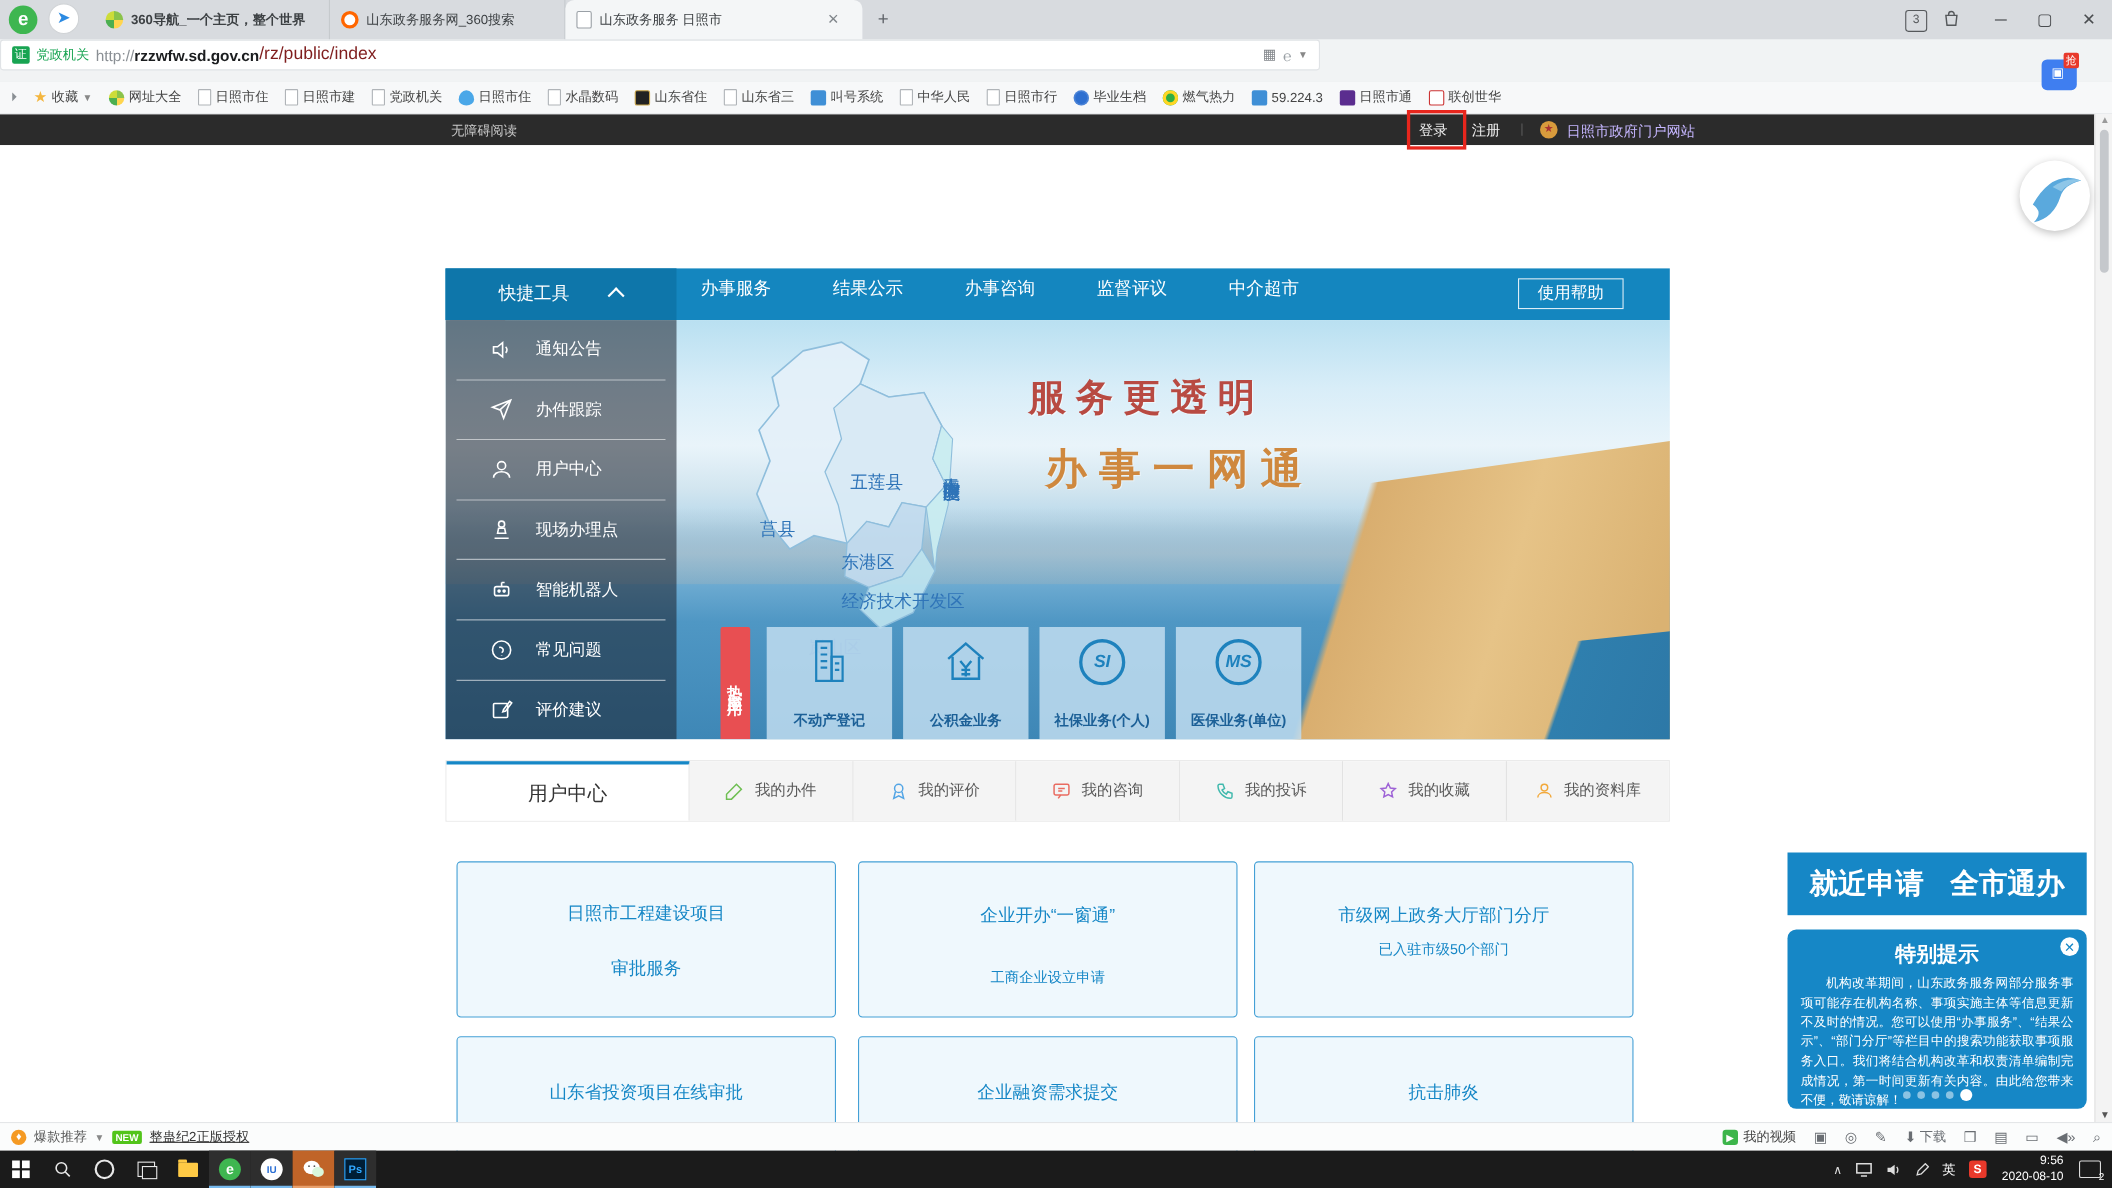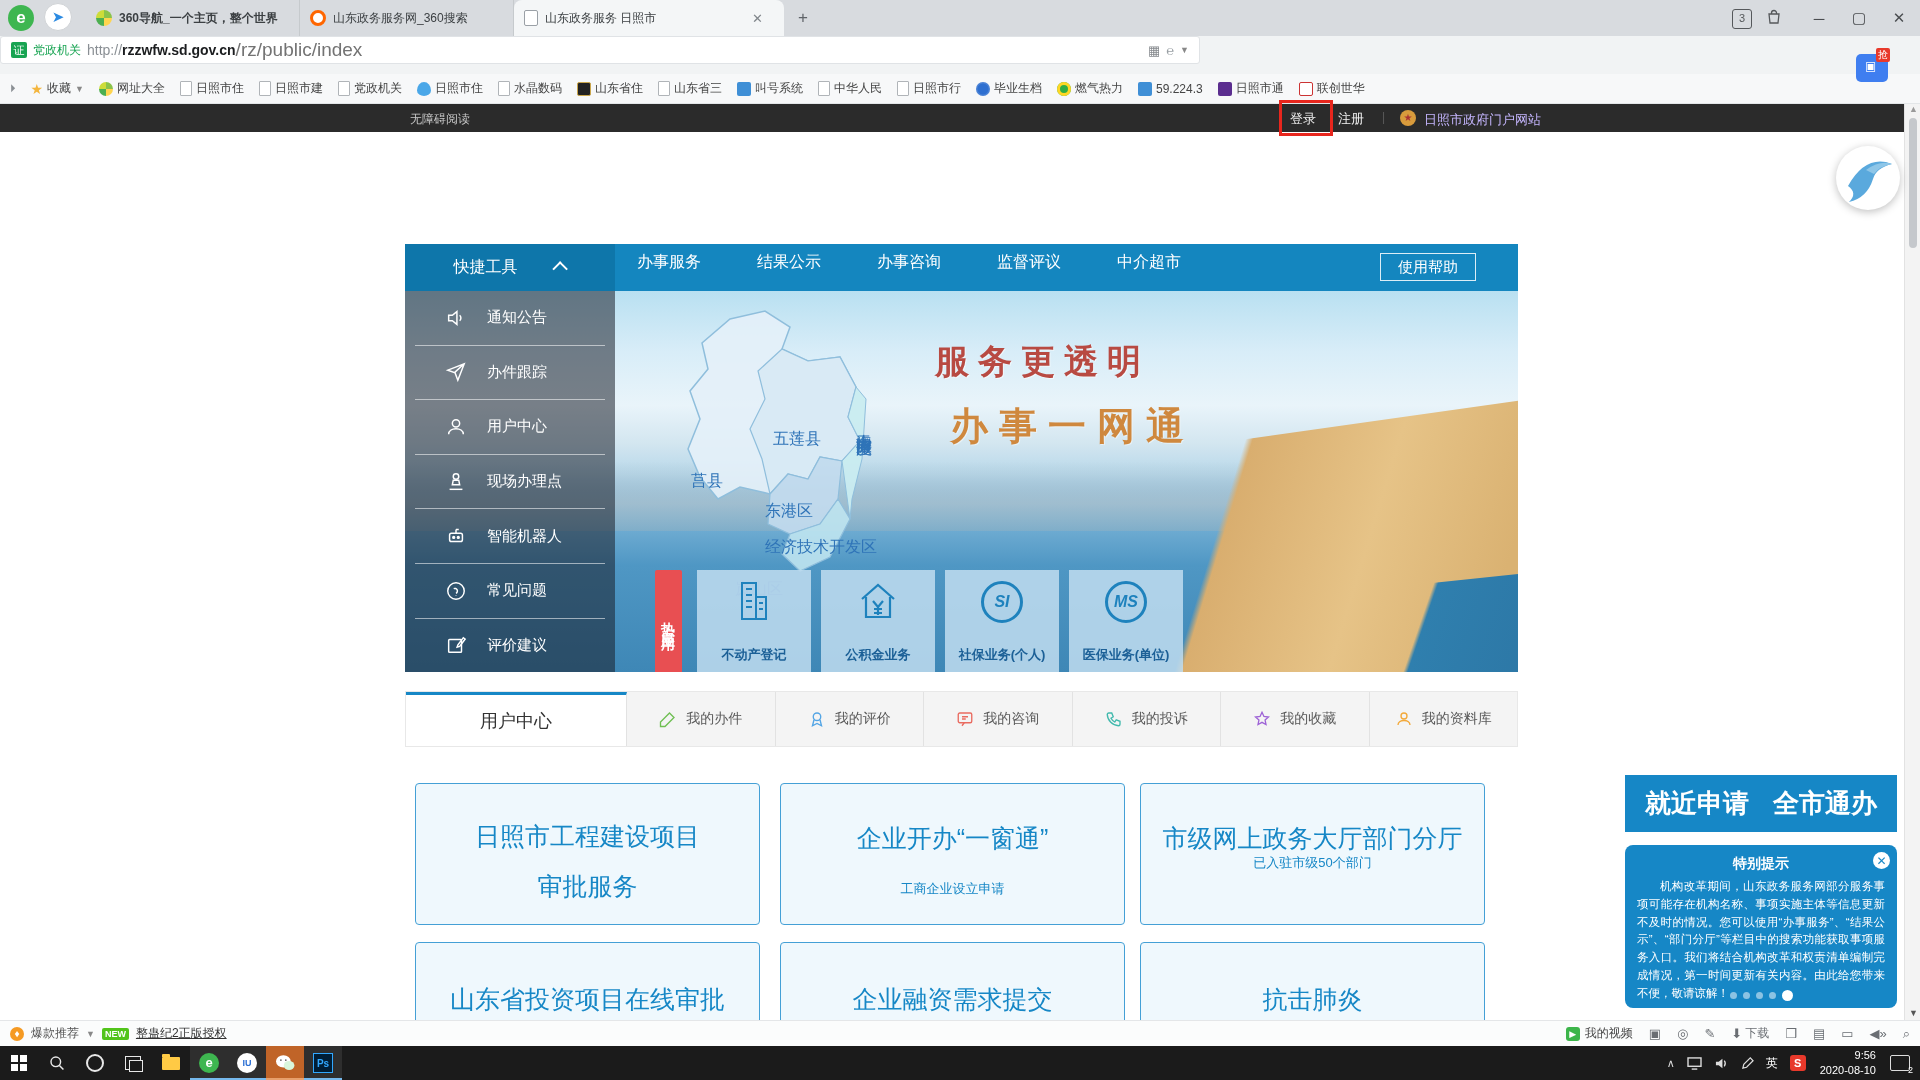--- a/index.html
+++ b/index.html
@@ -85,26 +85,26 @@
   .circle-logo{width:42px;height:42px;border:3px solid #1e82bd;border-radius:50%;color:#1e82bd;font-weight:bold;font-style:italic;
                font-size:16px;display:flex;align-items:center;justify-content:center;box-sizing:border-box;}
   
   .utabs{left:405px;top:691px;width:1113px;height:56px;display:flex;background:#fff;border:1px solid #e8e8e8;box-sizing:border-box;}
   .utab{flex:1;display:flex;align-items:center;justify-content:center;gap:9px;background:#f4f4f4;border-right:1px solid #e2e2e2;font-size:14px;color:#5a5a5a;}
   .utab:last-child{border-right:none;}
   .utab.active{flex:0 0 220px;background:#fff;border-top:3px solid #1687c6;font-size:18px;color:#333;}
   .uicon{width:18px;height:18px;flex:0 0 18px;}
   
   .card{width:345px;height:142px;background:#eff8fd;border:1px solid #44a0d6;border-radius:4px;box-sizing:border-box;color:#1687c6;text-align:center;}
-  .card .t{font-size:25px;}
+  .card .t{font-size:16px;}
   .card .s{font-size:13px;}
   
   .actbar{left:1625px;top:775px;width:272px;height:57px;background:#1687c6;color:#fff;display:flex;align-items:center;justify-content:center;gap:24px;font-size:26px;font-weight:bold;z-index:7;}
   .notice{left:1625px;top:845px;width:272px;height:163px;background:#1687c6;border-radius:8px;color:#fff;z-index:7;box-sizing:border-box;padding:8px 12px 0;}
-  .notice h4{margin:2px 0 5px;text-align:center;font-size:14px;}
+  .notice h4{margin:2px 0 5px;text-align:center;font-size:19px;}
   .notice p{margin:0;font-size:11.5px;line-height:1.55;text-align:justify;text-indent:2em;}
   .ndots{position:absolute;bottom:7px;left:0;width:100%;display:flex;justify-content:center;align-items:center;gap:6px;}
   .dot{width:7px;height:7px;border-radius:50%;background:rgba(255,255,255,.5);}
   .dot.on{width:11px;height:11px;background:#fff;}
   .nclose{position:absolute;right:7px;top:7px;width:17px;height:17px;background:#fff;color:#1687c6;border-radius:50%;
           font-size:12px;font-weight:bold;display:flex;align-items:center;justify-content:center;}
   
   .scroll{left:1904px;top:104px;width:16px;height:916px;background:#f3f3f3;border-left:1px solid #e2e2e2;box-sizing:border-box;}
   
   .pagebottom{left:0;top:1020px;width:1920px;height:26px;background:#fbfcfc;border-top:1px solid #e4e6e8;box-sizing:border-box;
@@ -155,21 +155,21 @@
   <span class="abs navbtn" style="left:22px;">‹</span>
   <span class="abs navbtn" style="left:62px;color:#b6babd;">›</span>
   <span class="abs navbtn" style="left:100px;font-size:15px;">⟳</span>
   <span class="abs navbtn" style="left:140px;font-size:15px;">⌂</span>
 
   <div class="urlbox">
     <span class="cert">证</span>
     <span style="color:#18a452;font-size:12px;">党政机关</span>
     <span style="font-size:14px;color:#8a8f94;">http://</span>
       <span style="font-size:14px;color:#1b1d1f;font-weight:bold;margin-left:-6px;">rzzwfw.sd.gov.cn</span>
-      <span style="font-size:19px;color:#737373;margin-left:-6px;">/rz/public/index</span>
+      <span style="font-size:16px;color:#7f1d1d;margin-left:-6px;">/rz/public/index</span>
     <span style="margin-left:auto;color:#85898d;font-size:13px;">▦</span>
     <span style="color:#9aa0a5;font-size:13px;">℮</span>
     <span class="mini-caret">▼</span>
   </div>
 
   <div class="bsearch abs">
     <span style="color:#85898d;font-size:13px;">⌕</span>
     <span style="font-size:12px;color:#333;">A级逃犯石磊自首</span>
     <span style="margin-left:auto;color:#e8392b;font-size:12px;font-weight:bold;">热搜</span>
   </div>

